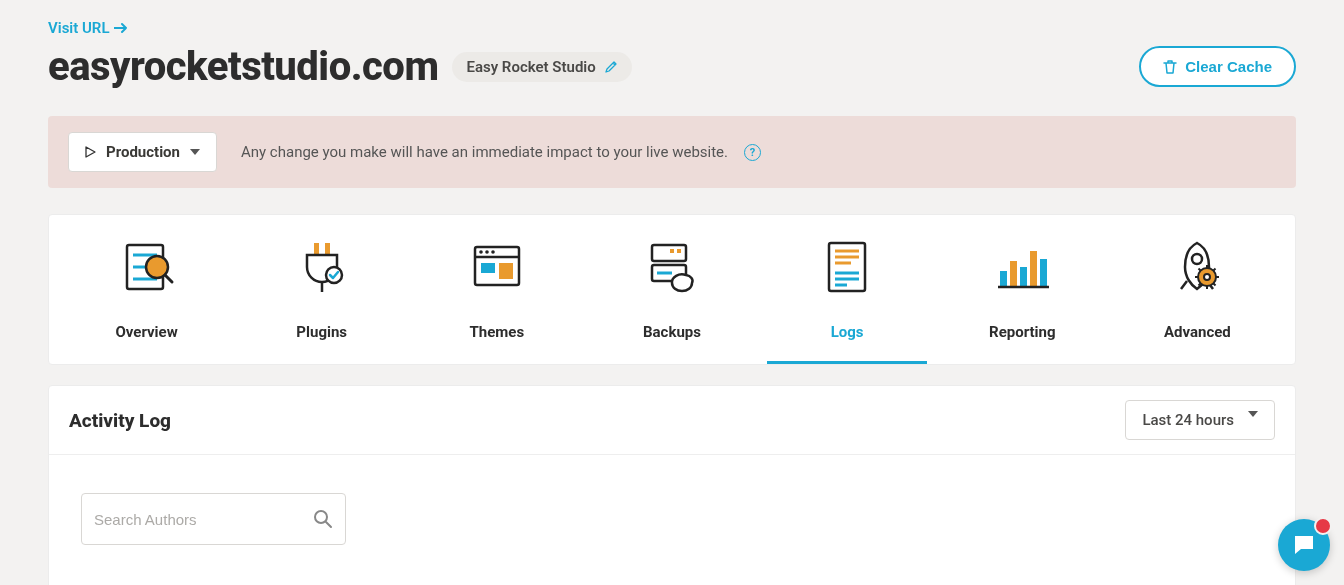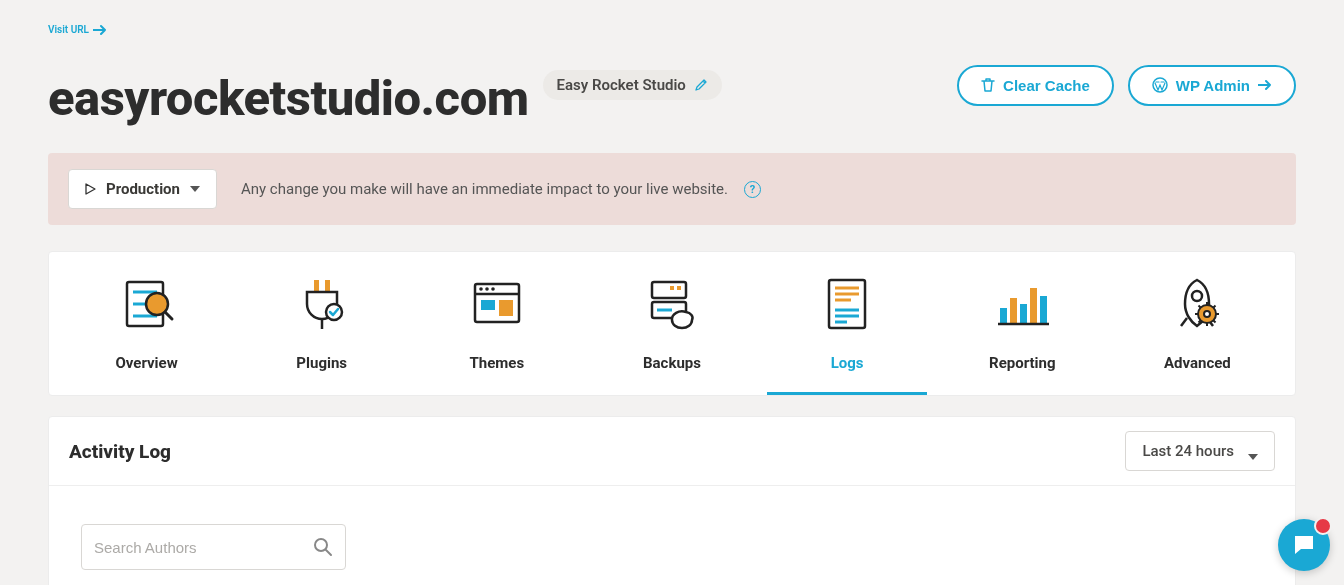--- a/index.html
+++ b/index.html
@@ -8,30 +8,30 @@
     background: #f3f2f1;
     color: #2d2d2d;
     width: 1344px;
     height: 585px;
     overflow: hidden;
     position: relative;
   }
   .page { padding: 18px 48px 0 48px; }
   .visit-link {
     color: #1aa8d4;
-    font-size: 10px;
+    font-size: 15px;
     font-weight: 600;
     cursor: pointer;
     display: inline-flex;
     align-items: center;
     gap: 4px;
   }
   .header-row { display: flex; justify-content: space-between; align-items: center; margin-top: 6px; }
   .title-group { display: flex; align-items: center; gap: 14px; }
-  .domain-title { font-size: 49px; font-weight: 800; color: #2d2d2d; letter-spacing: -0.5px; margin-top: 27px; }
+  .domain-title { font-size: 40px; font-weight: 800; color: #2d2d2d; letter-spacing: -0.5px; }
   .site-pill {
     background: #eceae7;
     border-radius: 18px;
     padding: 6px 14px;
     display: inline-flex;
     align-items: center;
     gap: 8px;
     color: #4a4947;
     font-weight: 600;
     font-size: 15px;
@@ -88,21 +88,21 @@
     margin-top: 26px;
     display: flex;
     justify-content: space-around;
     padding: 22px 10px 0 10px;
   }
   .tab {
     flex: 1;
     display: flex;
     flex-direction: column;
     align-items: center;
-    gap: 20px;
+    gap: 26px;
     cursor: pointer;
     padding-bottom: 20px;
     border-bottom: 3px solid transparent;
     max-width: 160px;
   }
   .tab.active { border-bottom-color: #1aa8d4; }
   .tab.active .tab-label { color: #1aa8d4; }
   .tab-icon { width: 60px; height: 60px; display: flex; align-items: center; justify-content: center; }
   .tab-label { font-weight: 700; font-size: 15px; color: #2d2d2d; }
 
@@ -113,26 +113,26 @@
     margin-top: 20px;
   }
   .panel-header {
     display: flex; justify-content: space-between; align-items: center;
     padding: 14px 20px;
     border-bottom: 1px solid #eee;
   }
   .panel-title { font-size: 19px; font-weight: 800; color: #2d2d2d; }
   .range-select {
     border: 1px solid #d9d7d4; border-radius: 4px; padding: 10px 16px;
-    display: flex; align-items: flex-end; gap: 14px; cursor: pointer;
+    display: flex; align-items: flex-start; gap: 14px; cursor: pointer;
     font-size: 15px; color: #4a4947; font-weight: 500;
   }
   .panel-body { padding: 38px 32px 54px 32px; display:flex; align-items:center; justify-content:space-between; }
   .search-box {
-    border: 1px solid #d9d7d4; border-radius: 4px; width: 265px; height: 46px;
+    border: 1px solid #d9d7d4; border-radius: 4px; width: 265px; height: 52px;
     display: flex; align-items: center; padding: 0 12px; gap: 8px;
   }
   .search-box input { border: none; outline: none; flex: 1; font-size: 15px; color: #333; background: transparent; }
   .search-box input::placeholder { color: #acaaa7; }
   .enable-btn {
     background: #1aa8d4; color: #fff; border: none; border-radius: 24px;
     padding: 12px 26px; font-weight: 700; font-size: 15px; cursor: pointer;
   }
 
   .chat-fab {
@@ -172,30 +172,20 @@
             <path d="M2 12l1-3 7-7 2 2-7 7-3 1z M9 3l2 2" stroke="#1aa8d4" stroke-width="1.3" fill="none" stroke-linejoin="round"></path>
           </svg>
       </span>
     </div>
     <div class="header-actions">
       <button class="pill-btn">
         <svg width="14" height="16" viewBox="0 0 14 16">
             <path d="M1 4h12M5 4V2h4v2M3 4l1 10h6l1-10" stroke="#1aa8d4" stroke-width="1.5" fill="none" stroke-linecap="round" stroke-linejoin="round"></path>
           </svg>
         <span>Clear Cache</span>
-      </button>
-      <button class="pill-btn">
-        <svg width="16" height="16" viewBox="0 0 16 16">
-            <circle cx="8" cy="8" r="7" stroke="#1aa8d4" stroke-width="1.5" fill="none"></circle>
-            <path d="M3 6l3 7 2-5 2 5 3-7M4 5h3M9 5h3" stroke="#1aa8d4" stroke-width="1.2" fill="none" stroke-linecap="round"></path>
-          </svg>
-        <span>WP Admin</span>
-        <svg width="14" height="12" viewBox="0 0 14 12">
-            <path d="M0 6h12M8 2l4 4-4 4" stroke="#1aa8d4" stroke-width="2" fill="none" stroke-linecap="round" stroke-linejoin="round"></path>
-          </svg>
       </button>
     </div>
   </div>
 
   <div class="notice-bar">
     <div class="env-select">
       <svg width="11" height="12" viewBox="0 0 11 12">
           <path d="M1 1l9 5-9 5z" stroke="#333" stroke-width="1.3" fill="none" stroke-linejoin="round"></path>
         </svg>
       <span>Production</span>

